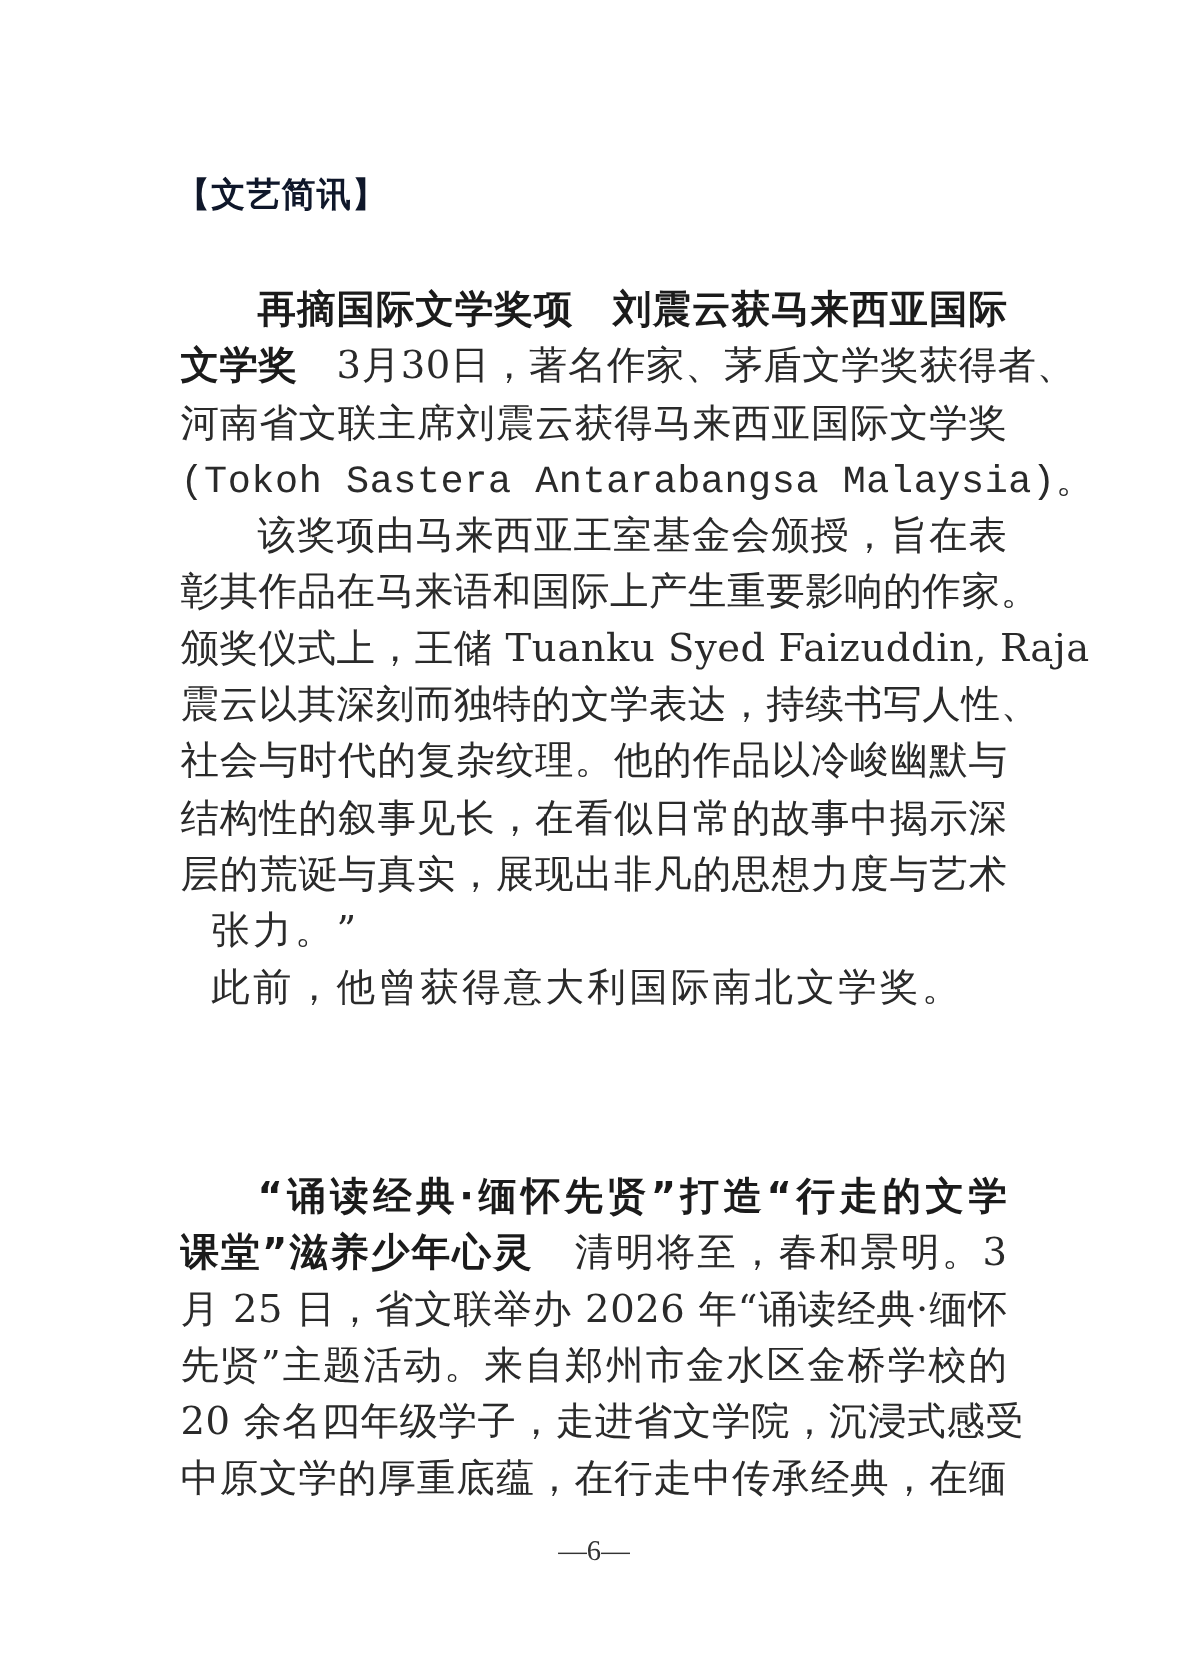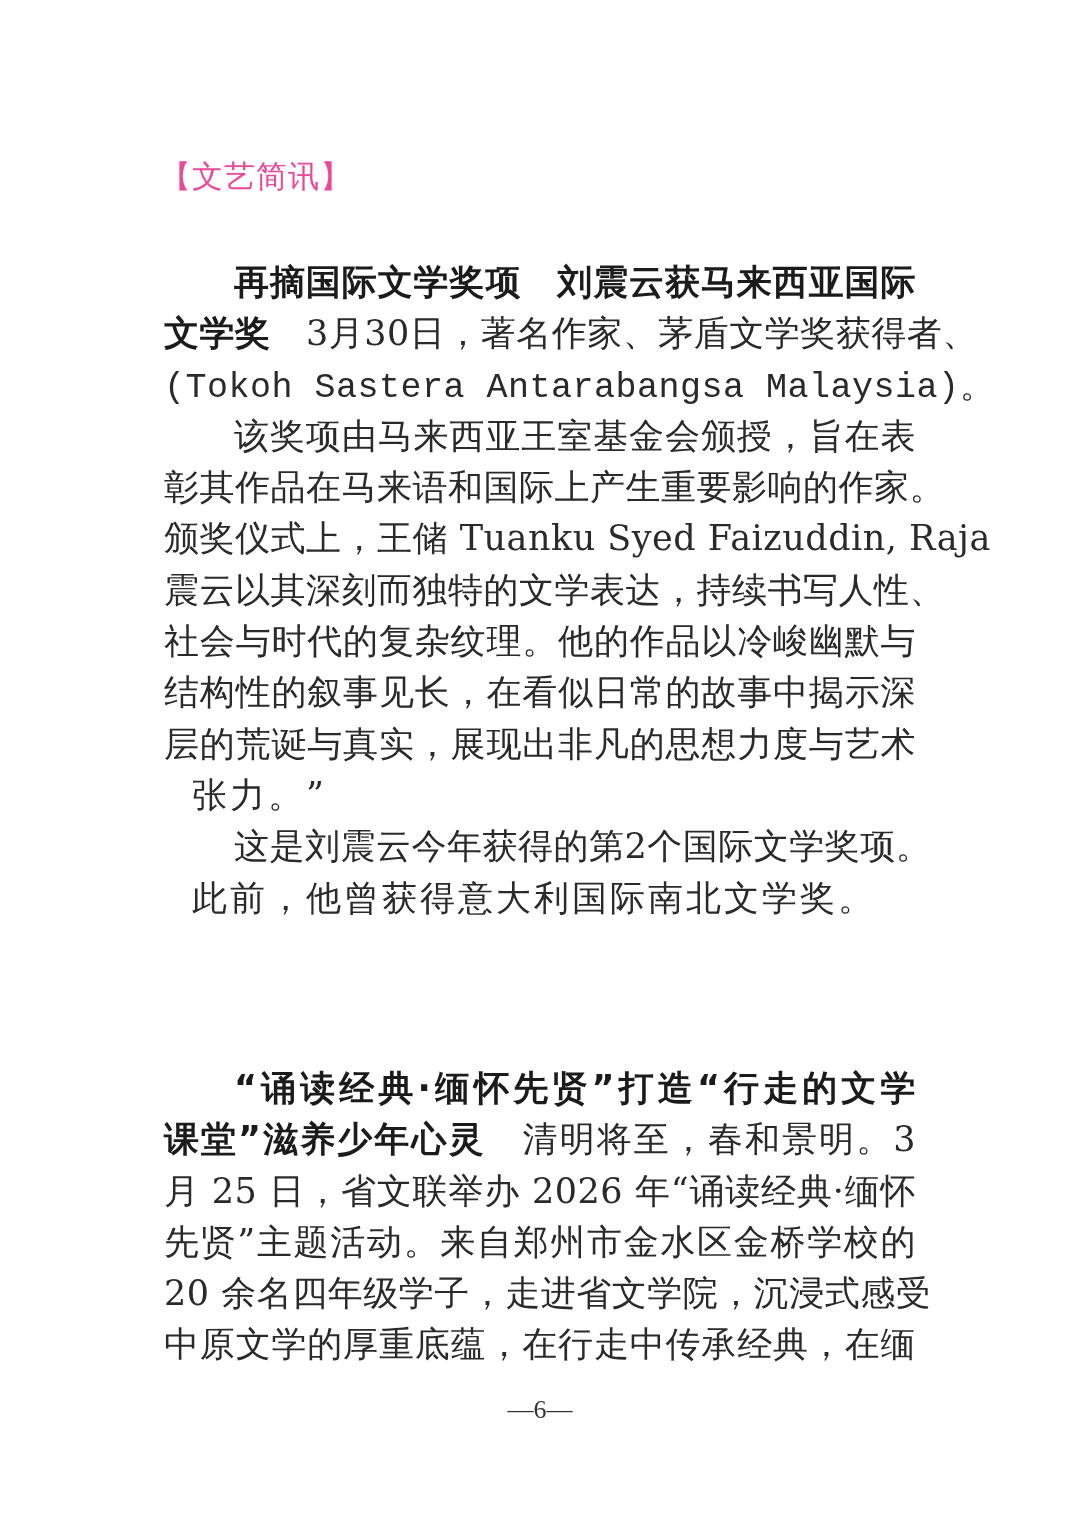--- a/index.html
+++ b/index.html
@@ -19,24 +19,24 @@
       left: 0; top: 0;
       width: 1080px;
       height: 1525px;
       background: #ffffff;
     }
     .section-header {
       position: absolute;
       left: 160px;
       top: 156px;
       font-family: "DejaVu Sans", sans-serif;
-      font-weight: normal;
+      font-weight: bold;
       font-size: 31px;
       letter-spacing: 1px;
-      color: #ec4899;
+      color: #0f172a;
     }
     .body-text {
       position: absolute;
       left: 164px;
       width: 752px;
       font-family: "DejaVu Serif", serif;
       font-size: 35px;
       line-height: 51.3px;
       color: #2a2a2a;
     }
@@ -78,30 +78,30 @@
 </head>
 <body>
 
 <div class="page">
 
   <div class="section-header">【文艺简讯】</div>
 
   <div class="body-text article1">
     <span class="line indent"><span class="bold">再摘国际文学奖项　刘震云获马来西亚国际</span></span>
     <span class="line"><span class="bold">文学奖</span><span>　3月30日，著名作家、茅盾文学奖获得者、</span></span>
+    <span class="line">河南省文联主席刘震云获得马来西亚国际文学奖</span>
     <span class="line latin-line"><span class="latin">(Tokoh Sastera Antarabangsa Malaysia)。</span></span>
     <span class="line indent">该奖项由马来西亚王室基金会颁授，旨在表</span>
     <span class="line">彰其作品在马来语和国际上产生重要影响的作家。</span>
     <span class="line">颁奖仪式上，王储 Tuanku Syed Faizuddin, Raja</span>
     <span class="line">震云以其深刻而独特的文学表达，持续书写人性、</span>
     <span class="line">社会与时代的复杂纹理。他的作品以冷峻幽默与</span>
     <span class="line">结构性的叙事见长，在看似日常的故事中揭示深</span>
     <span class="line">层的荒诞与真实，展现出非凡的思想力度与艺术</span>
     <span class="line last">张力。”</span>
-    <span class="line indent">这是刘震云今年获得的第2个国际文学奖项。</span>
     <span class="line last">此前，他曾获得意大利国际南北文学奖。</span>
   </div>
 
   <div class="body-text article2">
     <span class="line indent"><span class="bold">“诵读经典·缅怀先贤”打造“行走的文学</span></span>
     <span class="line"><span class="bold">课堂”滋养少年心灵</span><span>　清明将至，春和景明。3</span></span>
     <span class="line">月 25 日，省文联举办 2026 年“诵读经典·缅怀</span>
     <span class="line">先贤”主题活动。来自郑州市金水区金桥学校的</span>
     <span class="line">20 余名四年级学子，走进省文学院，沉浸式感受</span>
     <span class="line">中原文学的厚重底蕴，在行走中传承经典，在缅</span>

